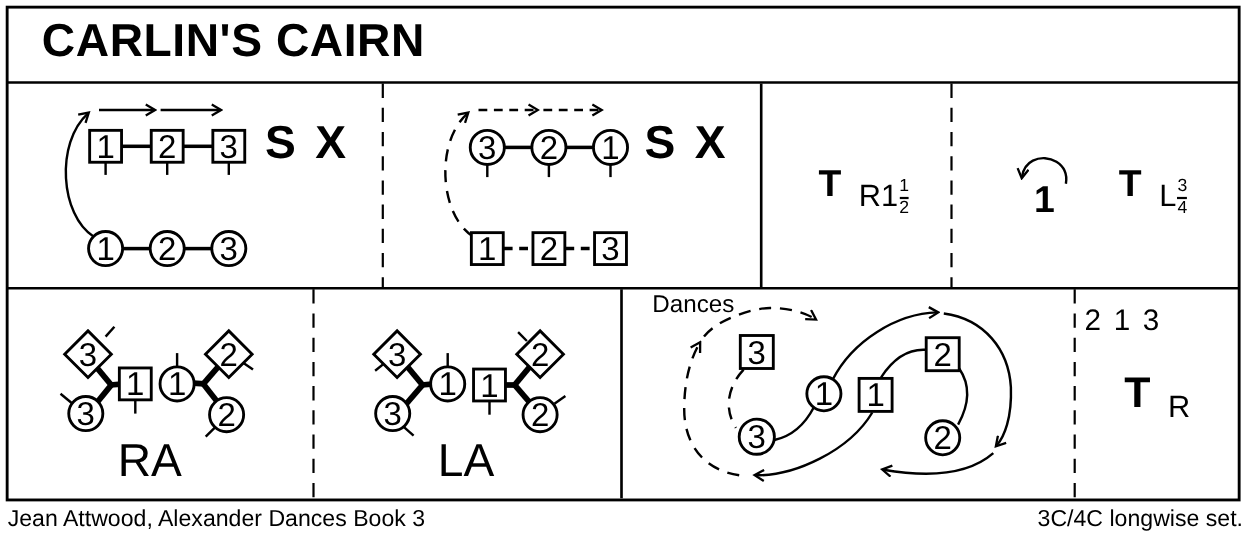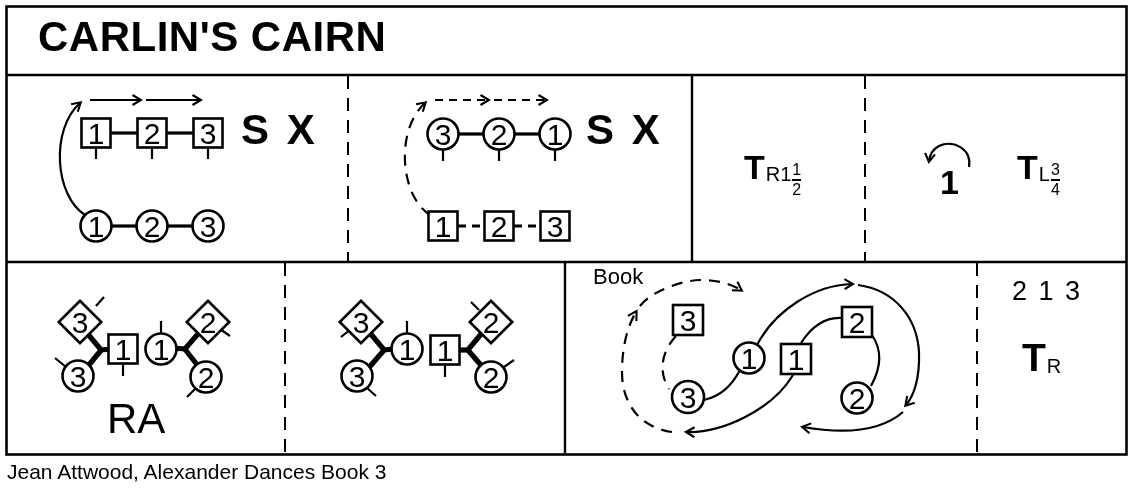--- a/index.html
+++ b/index.html
@@ -7,21 +7,21 @@
         font-family:"Liberation Sans",sans-serif;color:#000;}
   .ovl{position:absolute;white-space:nowrap;line-height:1;}
   .title{font-size:42px;font-weight:bold;letter-spacing:0.5px;}
   .sx{font-size:42px;font-weight:bold;letter-spacing:3px;}
   .biglabel{font-size:42px;font-weight:normal;}
   .snakelabel{font-size:22px;}
   .orderlabel{font-size:27px;letter-spacing:2px;}
   .footer{font-size:21px;}
   .tgroup{position:absolute;display:flex;align-items:flex-start;white-space:nowrap;line-height:1;}
   .bigT{font-size:34px;font-weight:bold;line-height:1;}
-  .tsub{font-size:20px;line-height:1;margin-top:14px;margin-left:1px;}
+  .tsub{font-size:28px;line-height:1;margin-top:14px;margin-left:16px;}
   .frac{display:inline-flex;flex-direction:column;align-items:center;font-size:16px;line-height:1.1;margin-top:11px;margin-left:1px;}
   .frac .den{border-top:2px solid #000;}
   .one{font-size:34px;font-weight:bold;}
   svg{position:absolute;left:0;top:0;}
   .ln{stroke:#000;stroke-width:2.4;fill:none;}
   .thin{stroke-width:2.2;}
   .thick{stroke-width:5.2;}
   .conn{stroke-width:3.2;}
   .dash{stroke-dasharray:11 8;}
   .ddash{stroke-dasharray:8 6;}
@@ -266,23 +266,25 @@
 <div class="tgroup" style="left:1017px;top:150px">
   <span class="bigT">T</span>
   <span class="tsub">L</span>
   <span class="frac">
     <span>3</span>
     <span class="den">4</span>
   </span>
 </div>
 
 <div class="ovl biglabel" style="left:107px;top:398px">RA</div>
-<div class="ovl snakelabel" style="left:593px;top:266px">Book</div>
-
-<div class="ovl orderlabel" style="left:1012px;top:278px;width:92px;text-align:left">2 1 3</div>
+<div class="ovl biglabel" style="left:398px;top:398px">LA</div>
+<div class="ovl snakelabel" style="left:593px;top:266px">Dances</div>
+
+<div class="ovl orderlabel" style="left:964px;top:278px;width:92px;text-align:right">2 1 3</div>
 <div class="tgroup" style="left:1022px;top:338px">
   <span class="bigT" style="font-size:39px">T</span>
   <span class="tsub" style="margin-top:18px">R</span>
 </div>
 
 <div class="ovl footer" style="left:7px;top:461px">Jean Attwood, Alexander Dances Book 3</div>
+<div class="ovl footer" style="right:3px;top:461px">3C/4C longwise set.</div>
 
 </div>
 
 </body></html>

